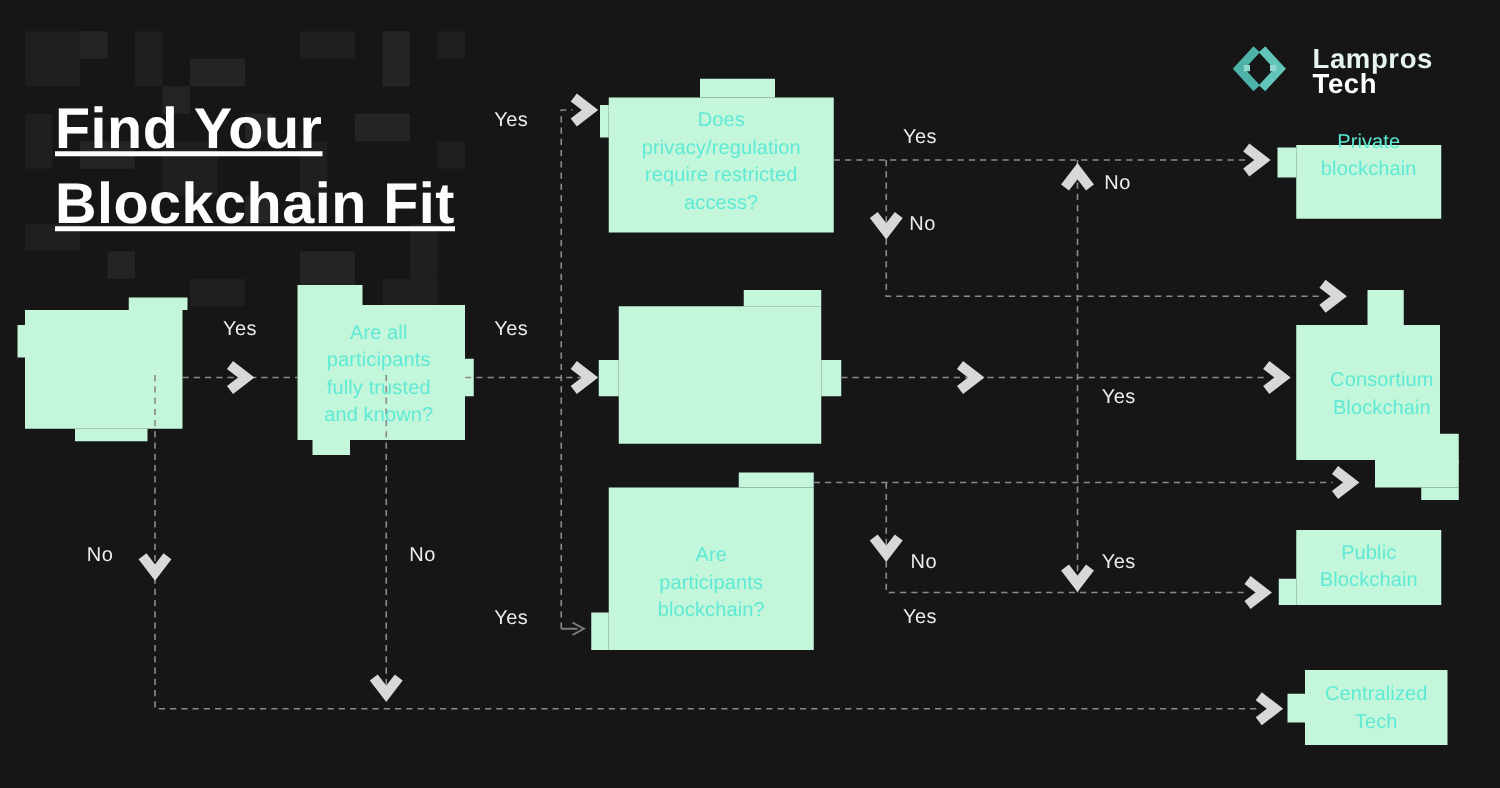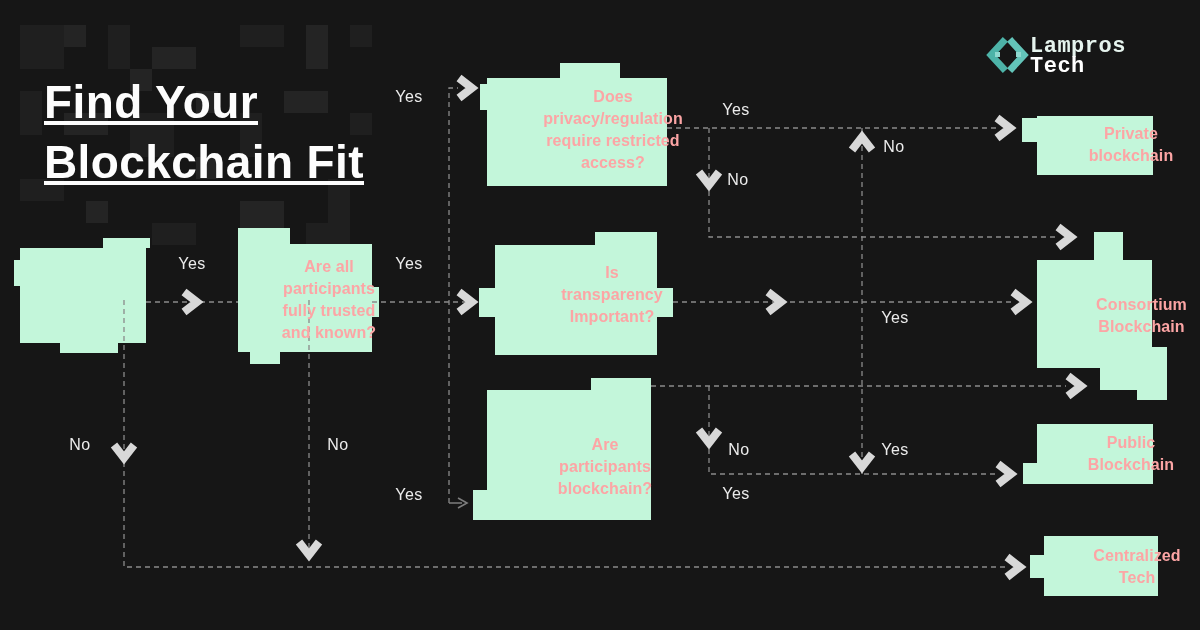--- a/index.html
+++ b/index.html
@@ -18,35 +18,35 @@
   .node i{position:absolute;display:block;background:#c3f6da;}
   
   .layer-lines{position:absolute;inset:0;z-index:2;}
   .dash{fill:none;stroke:#8a8a8a;stroke-width:1.3;stroke-dasharray:5 4;}
   .chev{fill:none;stroke:#d8d8d8;stroke-width:8;stroke-linejoin:miter;}
   .thin{fill:none;stroke:#7d7d7d;stroke-width:1.6;}
   
   .layer-text{position:absolute;inset:0;z-index:3;}
   .ntext{
     position:absolute;display:flex;align-items:center;justify-content:center;
-    text-align:center;font-weight:700;font-size:16px;line-height:22px;
-    color:#fca5a5;white-space:pre-line;letter-spacing:.1px;padding-left:36px;
+    text-align:center;font-weight:400;font-size:16px;line-height:22px;
+    color:#5eead4;white-space:pre-line;letter-spacing:.1px;
   }
   .elabel{
     position:absolute;transform:translate(-50%,-50%);
     font-size:16px;color:#ececec;letter-spacing:.4px;
   }
   .title{
     position:absolute;left:44px;top:72px;
     font-size:46px;line-height:60px;font-weight:600;color:#fdfdfd;
     letter-spacing:.4px;white-space:pre-line;text-decoration:underline;
   }
   .logo{position:absolute;left:986px;top:34px;display:flex;align-items:center;}
   .logo-icon{width:44px;height:44px;}
-  .logo-words{margin-left:0;display:flex;flex-direction:column;font-family:Liberation Mono, monospace;}
+  .logo-words{margin-left:20px;display:flex;flex-direction:column;}
   .logo-top{font-size:22px;font-weight:700;color:#e6f4ee;letter-spacing:.5px;line-height:20px;}
   .logo-bottom{font-size:22px;font-weight:700;color:#ffffff;letter-spacing:.5px;line-height:19px;}
 </style>
 </head>
 <body>
 
 <div id="stage">
 
   <div class="layer-pattern">
     <i class="px1" style="left:20px;top:25px;width:44px;height:44px"></i>
@@ -209,35 +209,32 @@
         <polyline points="26,8 38,21 26,34" fill="none" stroke="#63c4b9" stroke-width="7" stroke-linecap="square" stroke-linejoin="miter"></polyline>
         <rect x="9" y="18" width="5" height="5" fill="#8fd8cf"></rect>
         <rect x="30" y="18" width="5" height="5" fill="#8fd8cf"></rect>
       </svg>
       <div class="logo-words">
         <span class="logo-top">Lampros</span>
         <span class="logo-bottom">Tech</span>
       </div>
     </div>
 
-    <div class="ntext" style="left:226px;top:242px;width:134px;height:115px">Are all
+    <div class="ntext" style="left:236px;top:242px;width:134px;height:115px">Are all
 participants
 fully trusted
 and known?</div>
     <div class="ntext" style="left:487px;top:77px;width:180px;height:106px">Does
 privacy/regulation
 require restricted
 access?</div>
-    <div class="ntext" style="left:495px;top:240px;width:162px;height:110px">Is
-transparency
-Important?</div>
     <div class="ntext" style="left:487px;top:400px;width:164px;height:134px">Are
 participants
 blockchain?</div>
-    <div class="ntext" style="left:1037px;top:124px;width:116px;height:42px">Private
+    <div class="ntext" style="left:1037px;top:104px;width:116px;height:42px">Private
 blockchain</div>
     <div class="ntext" style="left:1037px;top:262px;width:137px;height:108px">Consortium
 Blockchain</div>
     <div class="ntext" style="left:1037px;top:424px;width:116px;height:60px">Public
 Blockchain</div>
     <div class="ntext" style="left:1044px;top:536px;width:114px;height:62px">Centralized
 Tech</div>
 
     <div class="elabel" style="left:192px;top:264px">Yes</div>
     <div class="elabel" style="left:80px;top:445px">No</div>

